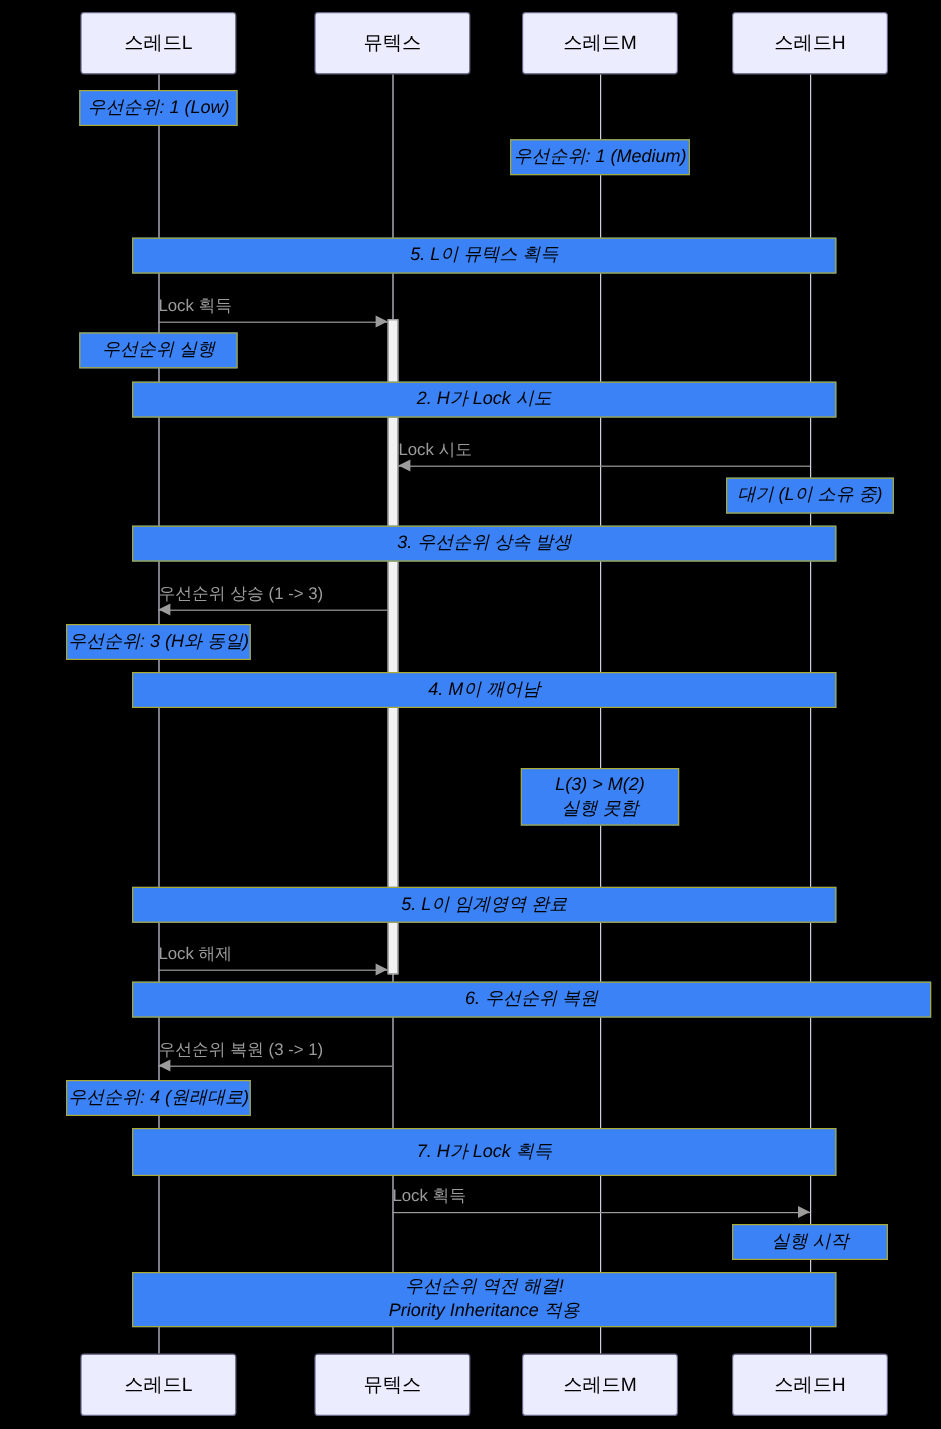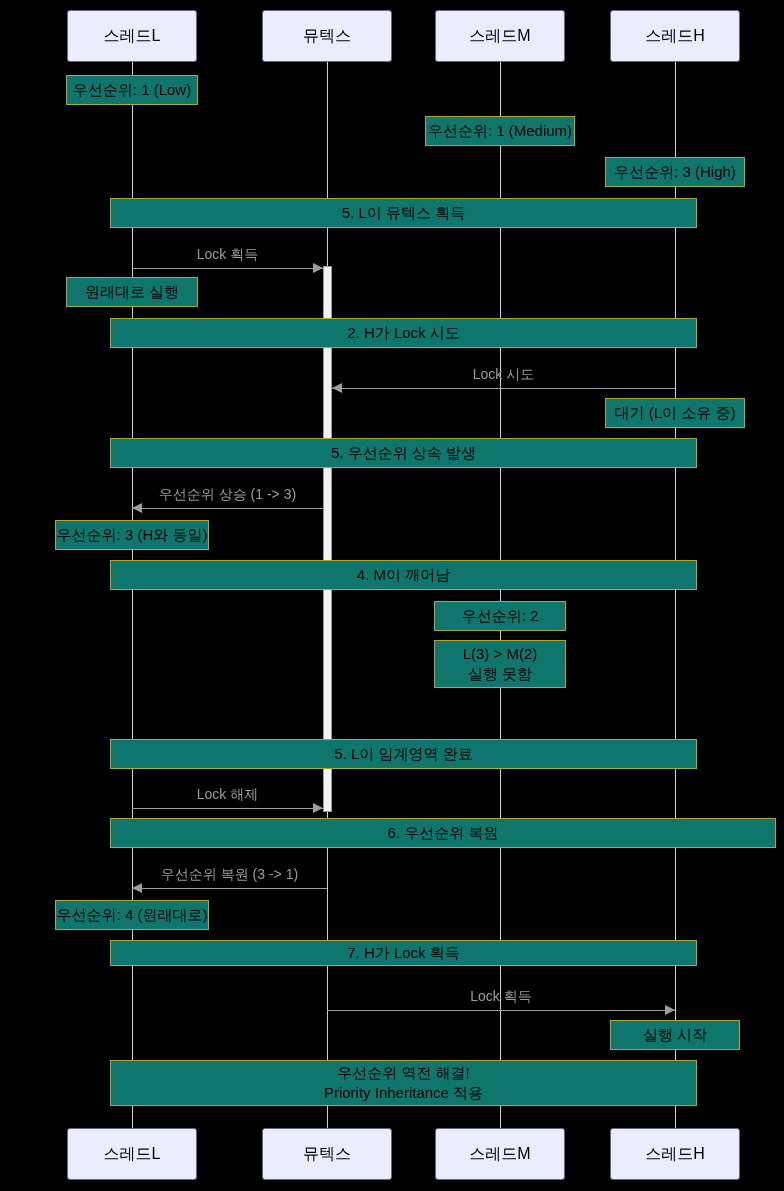--- a/index.html
+++ b/index.html
@@ -13,26 +13,26 @@
   .actor {
     position: absolute; width: 130px; height: 52px; background: #ECECFF;
     border: 1px solid #666688; border-radius: 3px; box-sizing: border-box;
     display: flex; align-items: center; justify-content: center;
     font-size: 16px; color: #000;
   }
   .activation {
     position: absolute; background: #f2f2f2; border: 1px solid #999999; box-sizing: border-box;
   }
   .note {
-    position: absolute; background: #0f766e; border: 1px solid #AAAA33; box-sizing: border-box;
+    position: absolute; background: #3b82f6; border: 1px solid #AAAA33; box-sizing: border-box;
     display: flex; flex-direction: column; align-items: center; justify-content: center;
-    font-size: 15px; color: #000; text-align: left; line-height: 1.35;
+    font-size: 15px; color: #000; text-align: left; line-height: 1.35; font-style: italic;
   }
   .msg-label {
-    position: absolute; font-size: 14px; color: #9c9c9c; text-align: center; line-height: 16px;
+    position: absolute; font-size: 14px; color: #9c9c9c; line-height: 16px;
   }
   .msg-line {
     position: absolute; height: 0; border-top: 1px solid #9c9c9c;
   }
   .arrowhead { position: absolute; width: 0; height: 0; }
   .arrowhead.right {
     border-left: 10px solid #9c9c9c; border-top: 5px solid transparent; border-bottom: 5px solid transparent;
   }
   .arrowhead.left {
     border-right: 10px solid #9c9c9c; border-top: 5px solid transparent; border-bottom: 5px solid transparent;
@@ -62,67 +62,61 @@
   <div class="actor" style="left:610px;top:10px">
     <span>스레드H</span>
   </div>
 
   <div class="note" style="left:66px;top:75px;width:132px;height:30px">
     <span>우선순위: 1 (Low)</span>
   </div>
   <div class="note" style="left:425px;top:116px;width:150px;height:30px">
     <span>우선순위: 1 (Medium)</span>
   </div>
-  <div class="note" style="left:605px;top:157px;width:140px;height:30px">
-    <span>우선순위: 3 (High)</span>
-  </div>
 
   <div class="note" style="left:110px;top:198px;width:587px;height:30px">
     <span>5. L이 뮤텍스 획득</span>
   </div>
 
   <div class="msg-label" style="left:132px;top:246px;width:191px">Lock 획득</div>
   <div class="msg-line" style="left:132px;top:268px;width:191px"></div>
   <div class="arrowhead right" style="left:313px;top:263px"></div>
 
   <div class="note" style="left:66px;top:277px;width:132px;height:30px">
-    <span>원래대로 실행</span>
+    <span>우선순위 실행</span>
   </div>
 
   <div class="note" style="left:110px;top:318px;width:587px;height:30px">
     <span>2. H가 Lock 시도</span>
   </div>
 
   <div class="msg-label" style="left:332px;top:366px;width:343px">Lock 시도</div>
   <div class="msg-line" style="left:332px;top:388px;width:343px"></div>
   <div class="arrowhead left" style="left:332px;top:383px"></div>
 
   <div class="note" style="left:605px;top:398px;width:140px;height:30px">
     <span>대기 (L이 소유 중)</span>
   </div>
 
   <div class="note" style="left:110px;top:438px;width:587px;height:30px">
-    <span>5. 우선순위 상속 발생</span>
+    <span>3. 우선순위 상속 발생</span>
   </div>
 
   <div class="msg-label" style="left:132px;top:486px;width:191px">우선순위 상승 (1 -&gt; 3)</div>
   <div class="msg-line" style="left:132px;top:508px;width:191px"></div>
   <div class="arrowhead left" style="left:132px;top:503px"></div>
 
   <div class="note" style="left:55px;top:520px;width:154px;height:30px">
     <span>우선순위: 3 (H와 동일)</span>
   </div>
 
   <div class="note" style="left:110px;top:560px;width:587px;height:30px">
     <span>4. M이 깨어남</span>
   </div>
 
-  <div class="note" style="left:434px;top:601px;width:132px;height:30px">
-    <span>우선순위: 2</span>
-  </div>
 
   <div class="note" style="left:434px;top:640px;width:132px;height:48px">
     <span>L(3) &gt; M(2)</span>
     <span>실행 못함</span>
   </div>
 
 
   <div class="note" style="left:110px;top:739px;width:587px;height:30px">
     <span>5. L이 임계영역 완료</span>
   </div>
@@ -136,21 +130,21 @@
   </div>
 
   <div class="msg-label" style="left:132px;top:866px;width:195px">우선순위 복원 (3 -&gt; 1)</div>
   <div class="msg-line" style="left:132px;top:888px;width:195px"></div>
   <div class="arrowhead left" style="left:132px;top:883px"></div>
 
   <div class="note" style="left:55px;top:900px;width:154px;height:30px">
     <span>우선순위: 4 (원래대로)</span>
   </div>
 
-  <div class="note" style="left:110px;top:940px;width:587px;height:26px">
+  <div class="note" style="left:110px;top:940px;width:587px;height:40px">
     <span>7. H가 Lock 획득</span>
   </div>
 
   <div class="msg-label" style="left:327px;top:988px;width:348px">Lock 획득</div>
   <div class="msg-line" style="left:327px;top:1010px;width:348px"></div>
   <div class="arrowhead right" style="left:665px;top:1005px"></div>
 
   <div class="note" style="left:610px;top:1020px;width:130px;height:30px">
     <span>실행 시작</span>
   </div>

